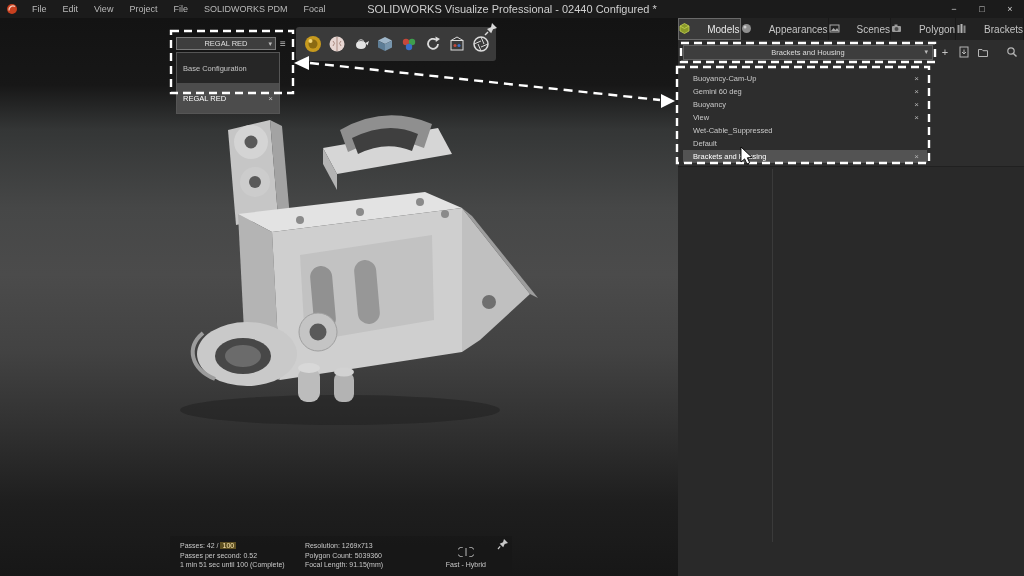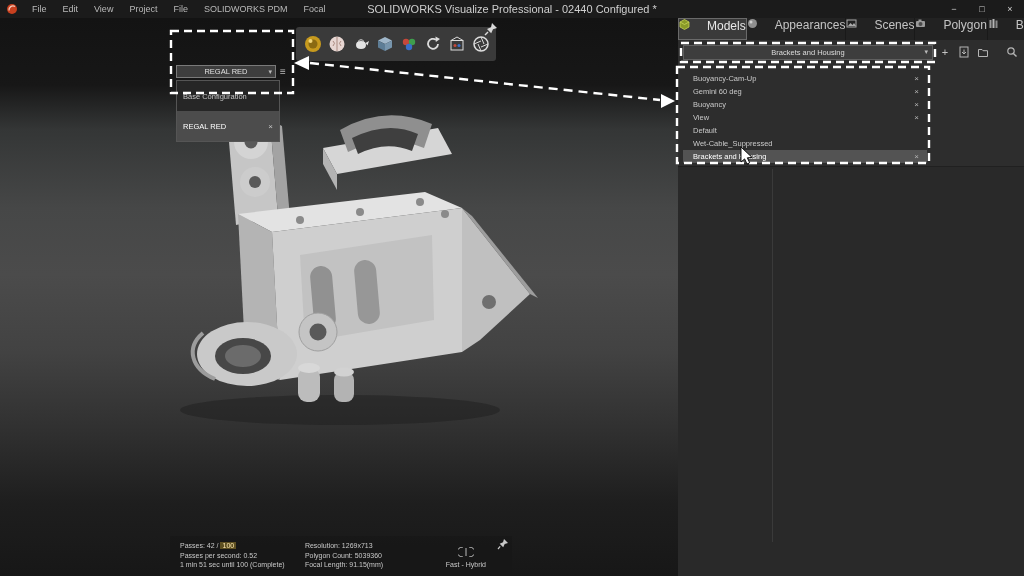--- a/index.html
+++ b/index.html
@@ -19,21 +19,21 @@
   .win-btn { width:28px; height:18px; display:flex; align-items:center; justify-content:center;
              font-size:9px; color:#cfcfcf; }
 
   
   .viewport { position:absolute; top:18px; left:0; width:678px; height:558px; overflow:hidden;
               background:linear-gradient(180deg,#131313 0%,#171717 12%,#343636 20%,#464747 34%,
                          #4b4b4b 46%,#424242 60%,#303030 74%,#1e1e1e 87%,#171717 100%); }
   .model-svg { position:absolute; top:0; left:0; }
 
   
-  .config-popup { position:absolute; left:176px; top:19px; width:114px; font-size:7.5px; z-index:5;margin-top:28px; }
+  .config-popup { position:absolute; left:176px; top:19px; width:114px; font-size:7.5px; z-index:5; }
   .config-top { display:flex; align-items:center; gap:4px; }
   .config-btn { width:100px; height:13px; background:#3e3e3e; border:1px solid #7a7a7a;
                 display:flex; align-items:center; justify-content:center; position:relative;
                 color:#e0e0e0; }
   .config-btn .chev { position:absolute; right:3px; font-size:7px; color:#bbb; }
   .hamburger { color:#bbb; font-size:10px; line-height:10px; }
   .config-list { width:104px; background:#262626; border:1px solid #555; margin-top:2px; }
   .config-row { height:30px; display:flex; align-items:center; padding:0 6px; color:#c5c5c5; }
   .config-row.selected { background:#4c4c4c; color:#fff; }
   .config-row .row-x { margin-left:auto; color:#c5c5c5; font-size:8px; }
@@ -51,22 +51,22 @@
                     font-size:7px; color:#c9c9c9; z-index:5; }
   .status-col { display:flex; flex-direction:column; gap:2.5px; width:128px; }
   .status-col.mode { width:74px; align-items:center; justify-content:center; gap:3px; }
   .hl { background:#5d4f21; color:#ffe9b0; padding:0 2px; }
   .pin-status { position:absolute; right:3px; top:2px; }
 
   
   .right-panel { position:absolute; top:18px; left:678px; width:346px; height:558px;
                  background:#2d2d2d; display:flex; flex-direction:column; }
   .panel-tabs { display:flex; height:22px; background:#222; flex:none; }
-  .tab { flex:1; display:flex; justify-content:center; gap:17px;
-         font-size:12px; color:#c4c4c4; border-right:1px solid #191919; }
+  .tab { flex:1; display:flex; align-items:center; justify-content:center; gap:17px;
+         font-size:10px; color:#c4c4c4; border-right:1px solid #191919; }
   .tab.active { background:#3a3a3a; border:1px solid #6a6a6a; color:#e8e8e8; }
   .panel-toolbar { height:24px; flex:none; display:flex; align-items:center; padding:0 5px; gap:5px; }
   .set-dropdown { width:250px; height:15px; background:#3d3d3d; border:1px solid #5f5f5f;
                   display:flex; align-items:center; justify-content:center; font-size:7.5px;
                   color:#dcdcdc; position:relative; }
   .set-dropdown .chev { position:absolute; right:4px; font-size:7px; color:#bbb; }
   .ptool { width:14px; height:14px; display:flex; align-items:center; justify-content:center;
            color:#c5c5c5; font-size:11px; line-height:11px; }
   .ptool.search { margin-left:auto; }
   .model-list { margin:8px 0 0 5px; width:244px; display:flex; flex-direction:column; flex:none; }
@@ -358,24 +358,24 @@
       </div>
       <div class="list-row">
         <span>Buoyancy</span>
         <span class="row-x">×</span>
       </div>
       <div class="list-row">
         <span>View</span>
         <span class="row-x">×</span>
       </div>
       <div class="list-row">
+        <span>Wet-Cable_Suppressed</span>
+      </div>
+      <div class="list-row">
         <span>Default</span>
-      </div>
-      <div class="list-row">
-        <span>Wet-Cable_Suppressed</span>
       </div>
       <div class="list-row selected">
         <span>Brackets and Housing</span>
         <span class="row-x">×</span>
       </div>
     </div>
 
     <div class="tree-area">
       <div class="tree-divider"></div>
     </div>

